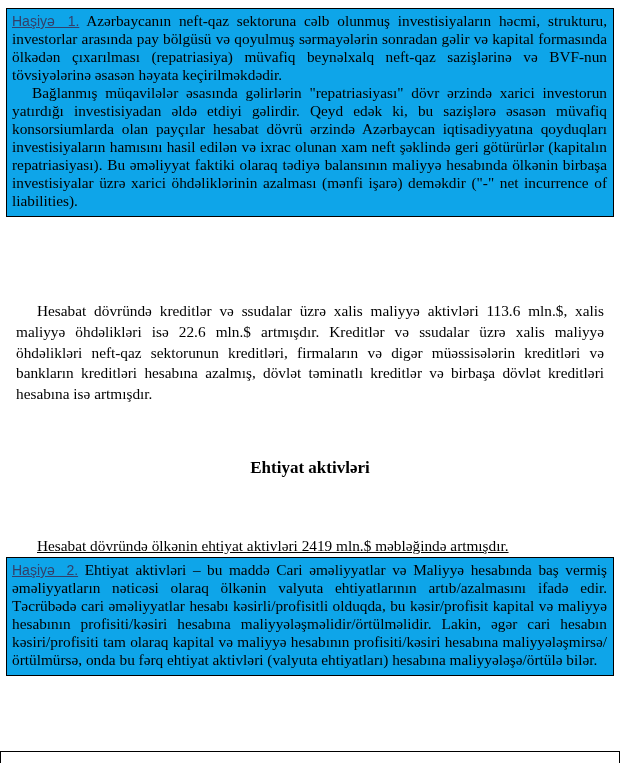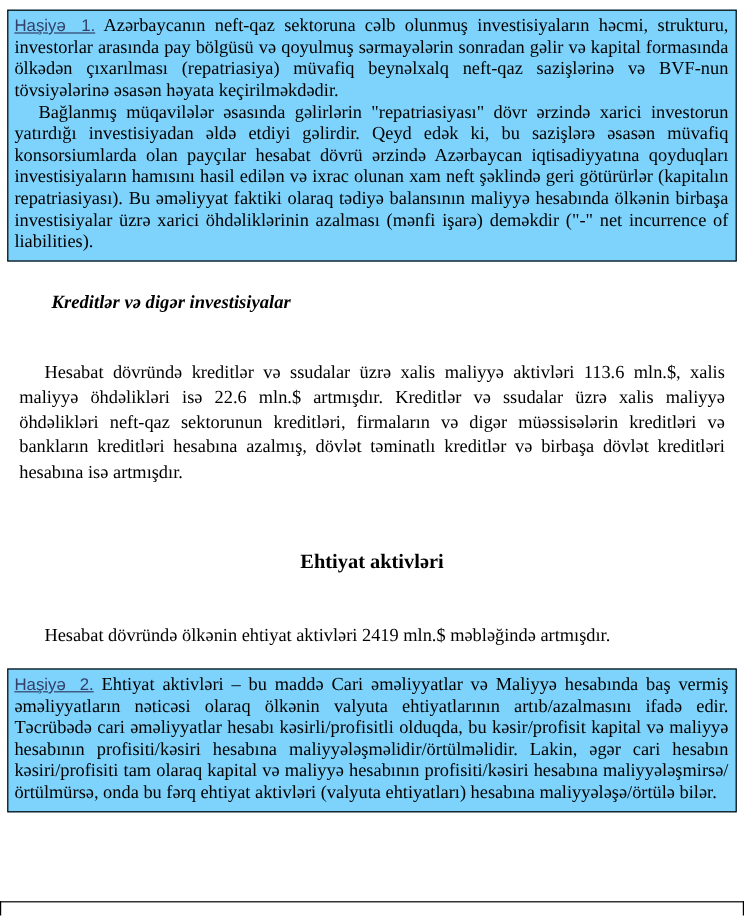--- a/index.html
+++ b/index.html
@@ -15,21 +15,21 @@
     background: var(--color-background, #ffffff);
     overflow: hidden;
   }
   .note-box {
     position: absolute;
     left: 6px;
     width: 608px;
     box-sizing: border-box;
     border: 1px solid var(--color-border, #000000);
     padding: 3px 6px 6px 5px;
-    background: #7dd3fc;
+    background: #0ea5e9;
   }
   .note-box-1 { top: 8px; }
   .note-box-2 { top: 521px; margin-top: 36px; }
   .bp {
     margin: 0;
     text-align: justify;
     font-size: 15.3px;
     line-height: 18px;
   }
   .bp.indent { text-indent: 20px; }
@@ -70,23 +70,24 @@
     left: 0;
     width: 620px;
     margin: 0;
     text-align: center;
     font-size: 17px;
     font-weight: bold;
     line-height: 22px;
   }
   .reserves-paragraph {
     position: absolute;
-    top: 508px;
+    top: 524px;
     left: 4px;
     right: 4px;
+    text-decoration: underline;
   }
   .partial-box {
     position: absolute;
     top: 751px;
     left: 0;
     width: 618px;
     height: 12px;
     border: 1px solid var(--color-border, #000000);
     border-bottom: none;
   }
@@ -94,21 +95,20 @@
 </head>
 <body>
 
 <div class="page">
 
   <div class="note-box note-box-1">
     <p class="bp"><span class="note-label">Haşiyə 1.</span><span> Azərbaycanın neft-qaz sektoruna cəlb olunmuş investisiyaların həcmi, strukturu, investorlar arasında pay bölgüsü və qoyulmuş sərmayələrin sonradan gəlir və kapital formasında ölkədən çıxarılması (repatriasiya) müvafiq beynəlxalq neft-qaz sazişlərinə və BVF-nun tövsiyələrinə əsasən həyata keçirilməkdədir.</span></p>
     <p class="bp indent">Bağlanmış müqavilələr əsasında gəlirlərin "repatriasiyası" dövr ərzində xarici investorun yatırdığı investisiyadan əldə etdiyi gəlirdir. Qeyd edək ki, bu sazişlərə əsasən müvafiq konsorsiumlarda olan payçılar hesabat dövrü ərzində Azərbaycan iqtisadiyyatına qoyduqları investisiyaların hamısını hasil edilən və ixrac olunan xam neft şəklində geri götürürlər (kapitalın repatriasiyası). Bu əməliyyat faktiki olaraq tədiyə balansının maliyyə hesabında ölkənin birbaşa investisiyalar üzrə xarici öhdəliklərinin azalması (mənfi işarə) deməkdir ("-" net incurrence of liabilities).</p>
   </div>
 
-  <h3 class="credits-heading">Kreditlər və digər investisiyalar</h3>
 
   <div class="body-block credits-paragraphs">
     <p class="p indent">Hesabat dövründə kreditlər və ssudalar üzrə xalis maliyyə aktivləri 113.6 mln.$, xalis maliyyə öhdəlikləri isə 22.6 mln.$ artmışdır. Kreditlər və ssudalar üzrə xalis maliyyə öhdəlikləri neft-qaz sektorunun kreditləri, firmaların və digər müəssisələrin kreditləri və bankların kreditləri hesabına azalmış, dövlət təminatlı kreditlər və birbaşa dövlət kreditləri hesabına isə artmışdır.</p>
   </div>
 
   <h2 class="reserves-heading">Ehtiyat aktivləri</h2>
 
   <p class="p indent reserves-paragraph">Hesabat dövründə ölkənin ehtiyat aktivləri 2419 mln.$ məbləğində artmışdır.</p>
 
   <div class="note-box note-box-2">

